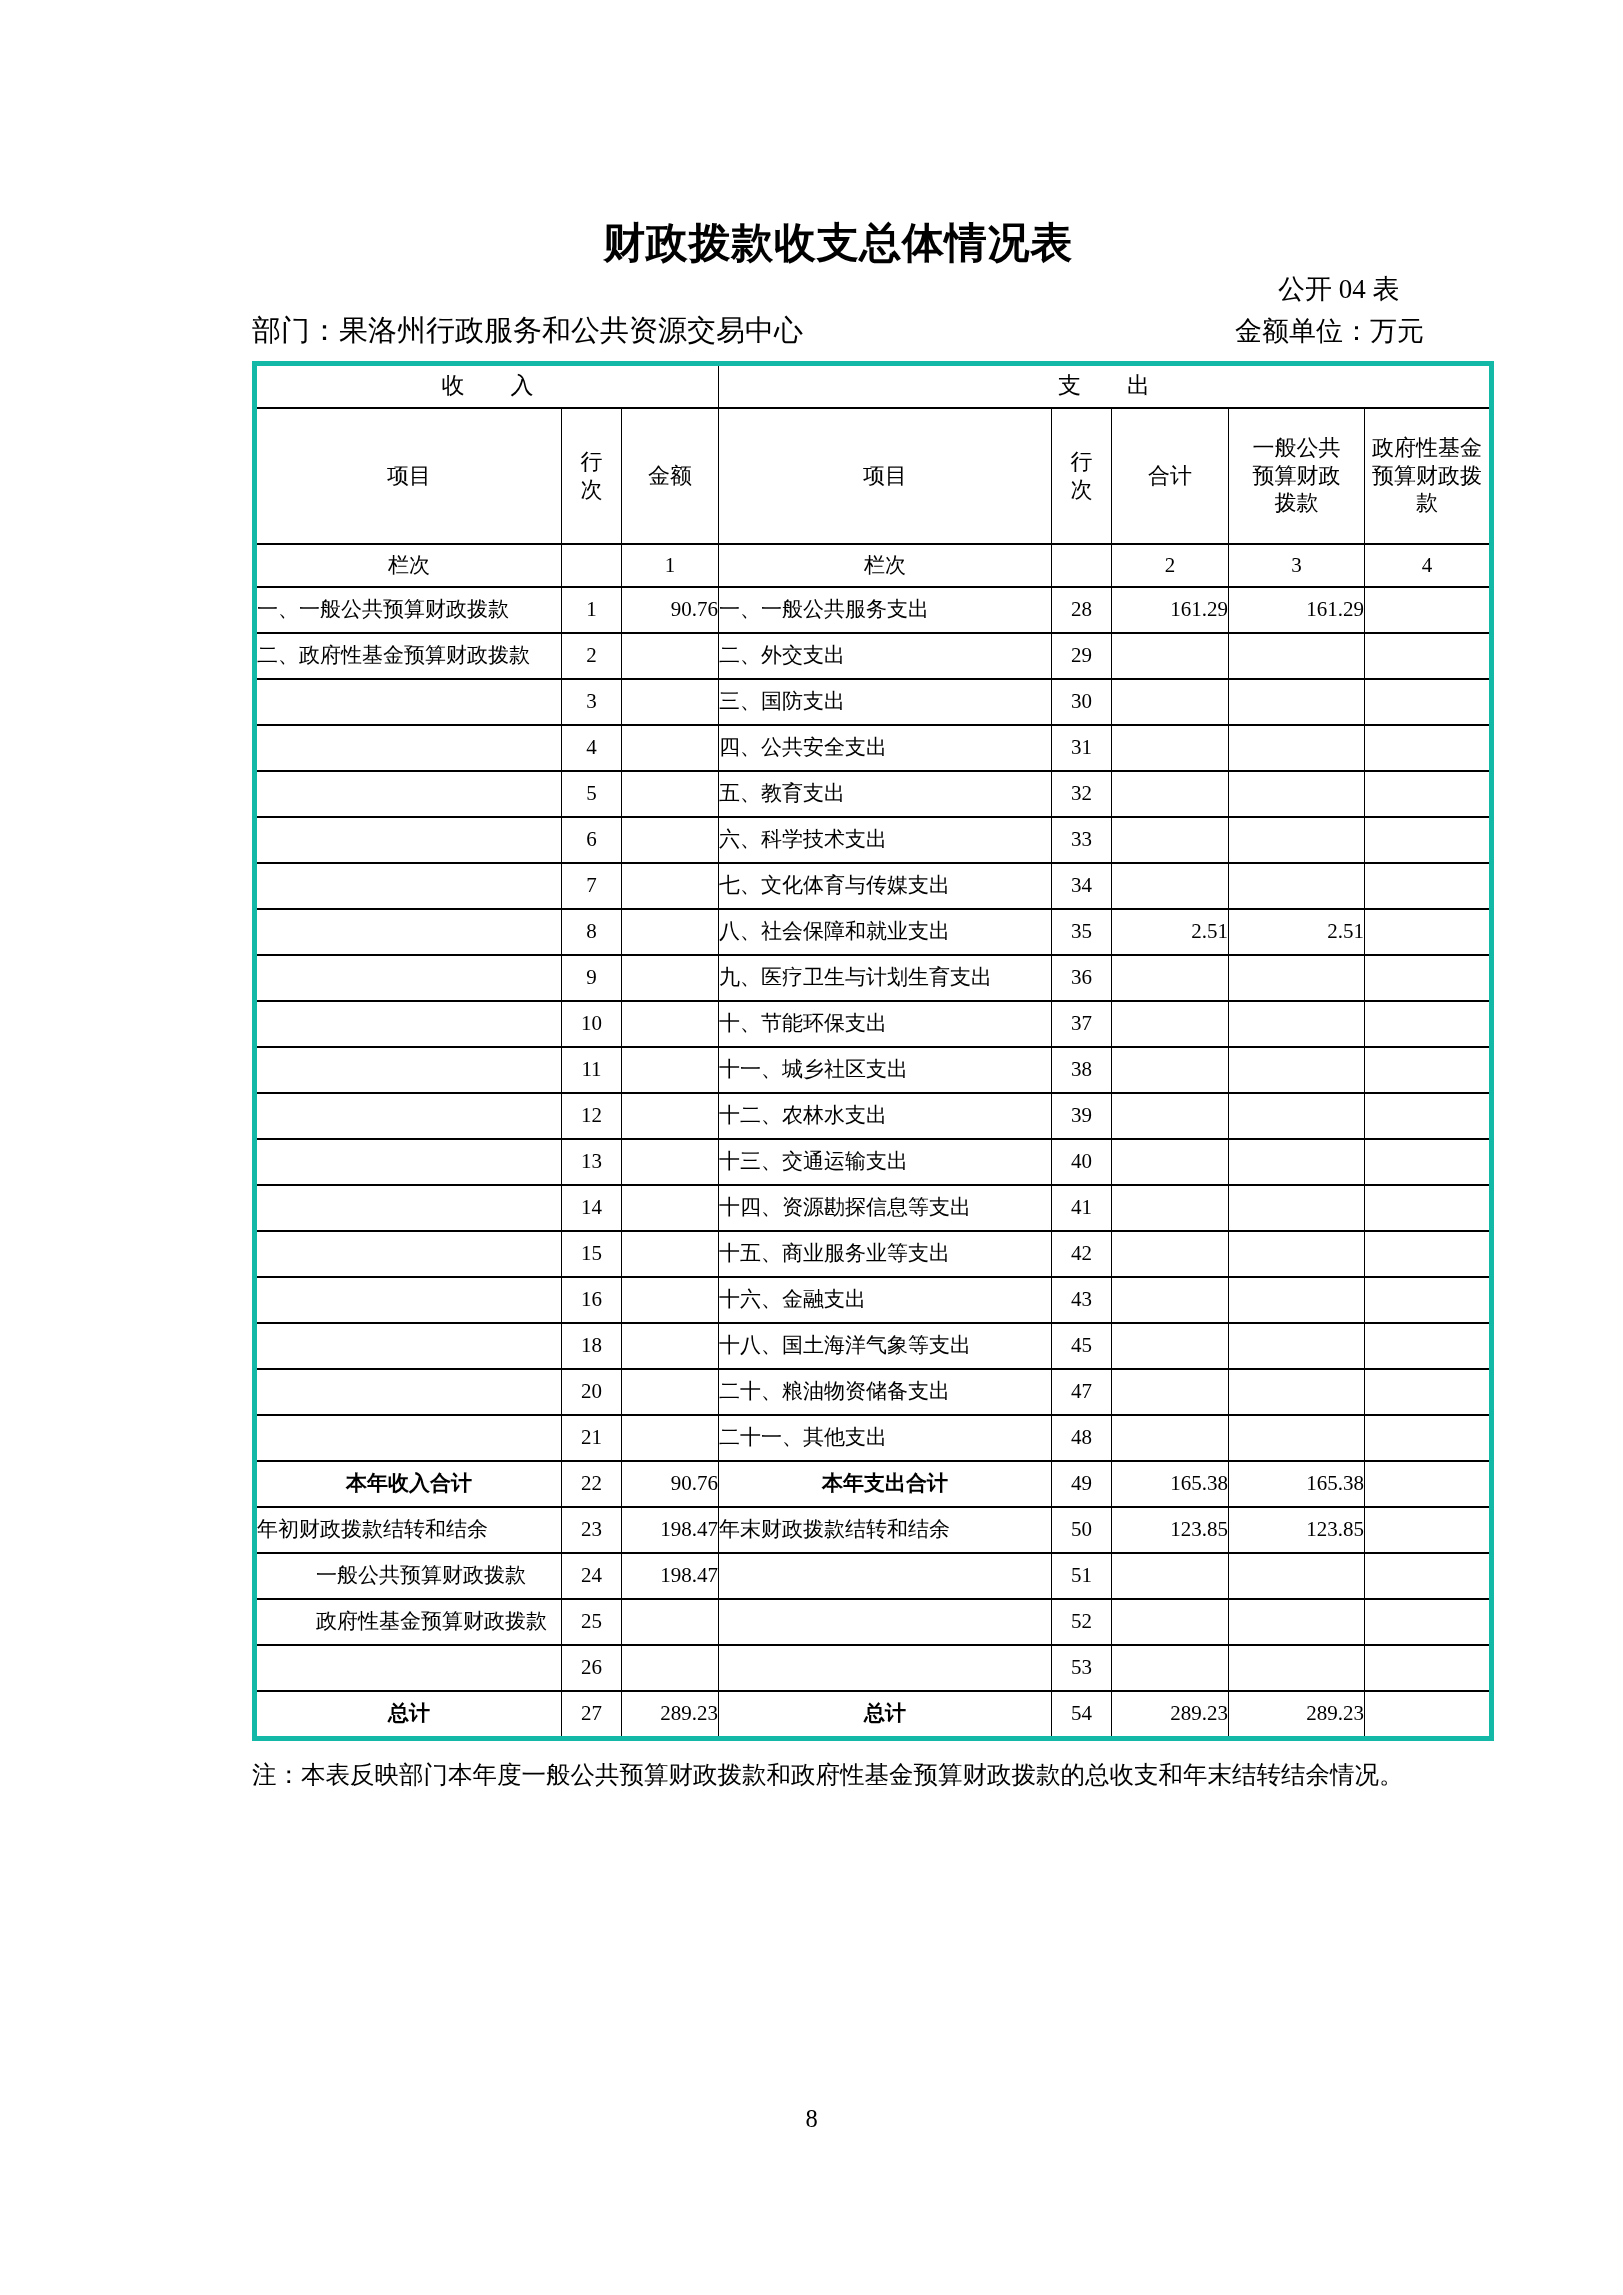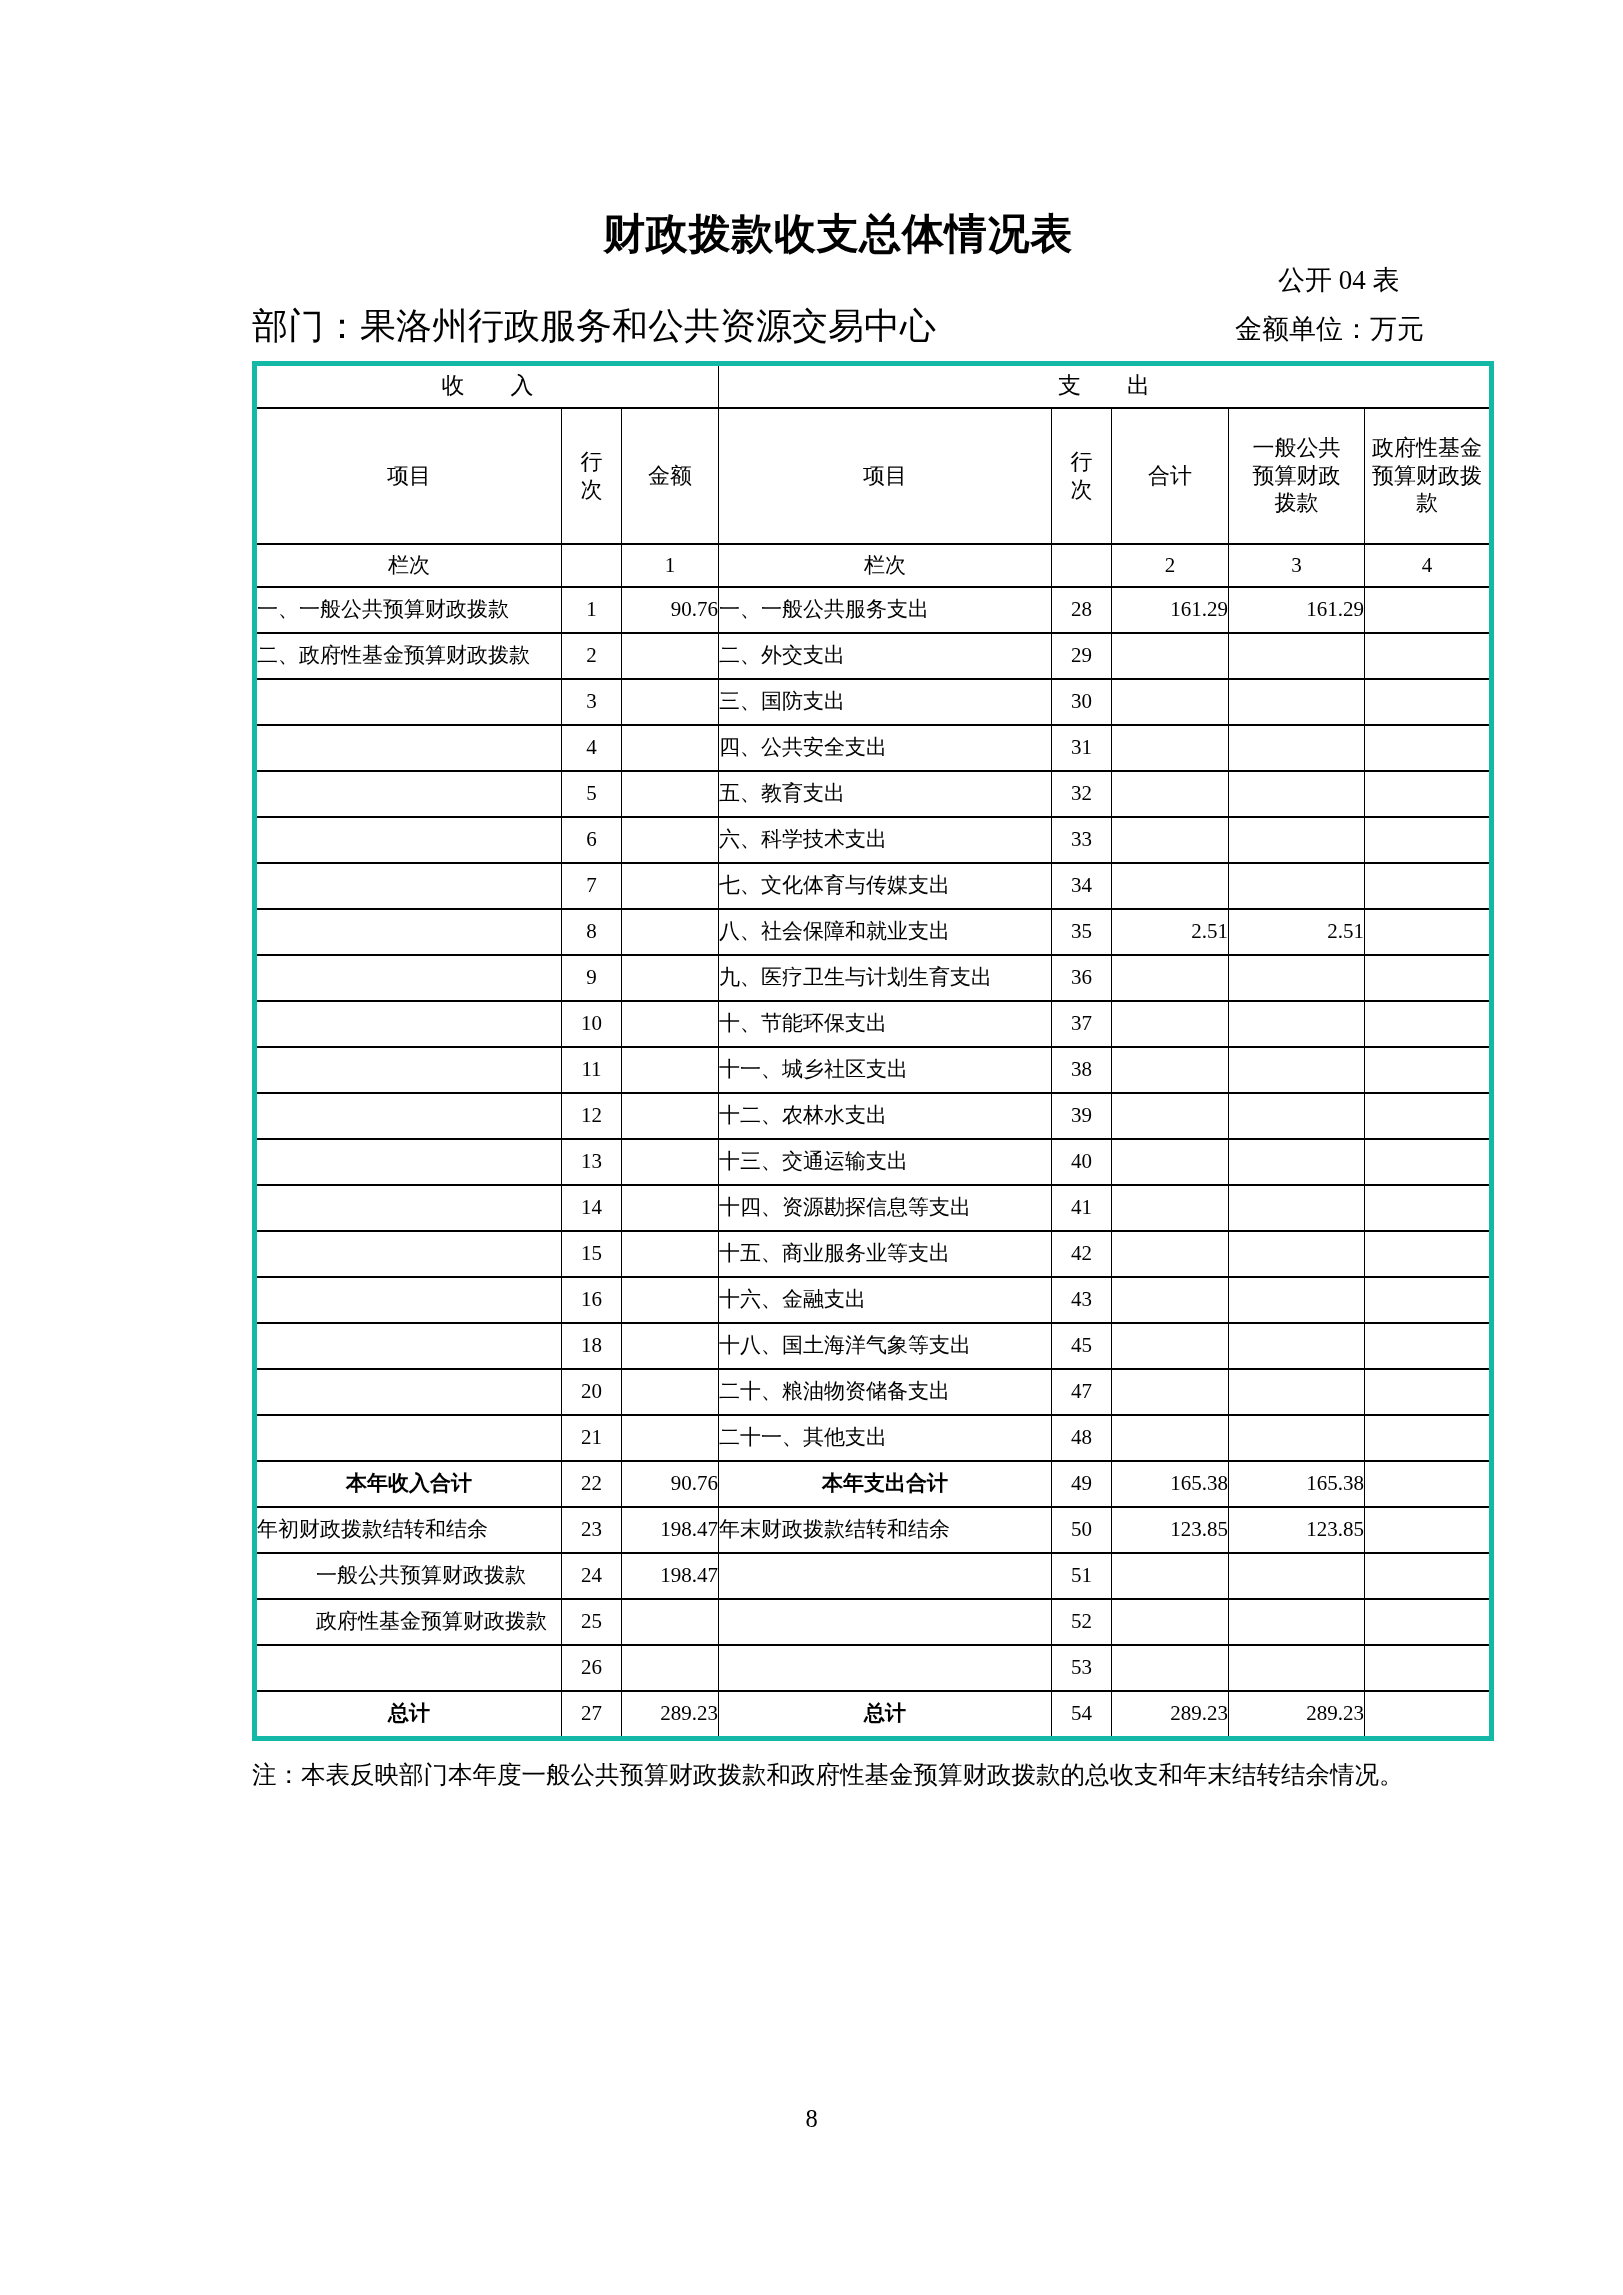--- a/index.html
+++ b/index.html
@@ -1,31 +1,31 @@
 <!DOCTYPE html>
 <html style="font-size:11px"><head>
 <meta charset="utf-8">
 <style>
   html, body { margin:0; padding:0; background:#ffffff; }
   body {
     width:1623px; height:2295px; position:relative;
     font-family:"Liberation Serif","DejaVu Serif",serif;
     color:#000;
   }
-  .content { position:absolute; left:252px; top:0; width:1172px; }
+  .content { position:absolute; left:252px; top:9px; width:1172px; }
 
   .doc-title-wrap { margin-top:206px; text-align:center; }
   .doc-title {
     display:inline-block;
     font-family:"Liberation Sans","DejaVu Sans",sans-serif;
     font-weight:bold; font-size:42px; letter-spacing:0.7px; white-space:nowrap;
   }
   .form-code-line { text-align:right; font-size:27px; padding-right:24.5px; }
   .meta-line { margin-top:4.1px; display:flex; justify-content:space-between; align-items:baseline; }
-  .meta-left  { font-size:36px; }
+  .meta-left  { font-size:29px; }
   .meta-right { font-size:27px; }
 
   table.budget {
     margin-top:9.5px; border-collapse:collapse; table-layout:fixed;
     width:1237px; border:5px solid #14b8a6;
   }
   table.budget td {
     border-left:1.4px solid #000; border-right:1.4px solid #000;
     border-top:2px solid #000; border-bottom:2px solid #000;
     font-size:21px; vertical-align:middle; overflow:hidden;

